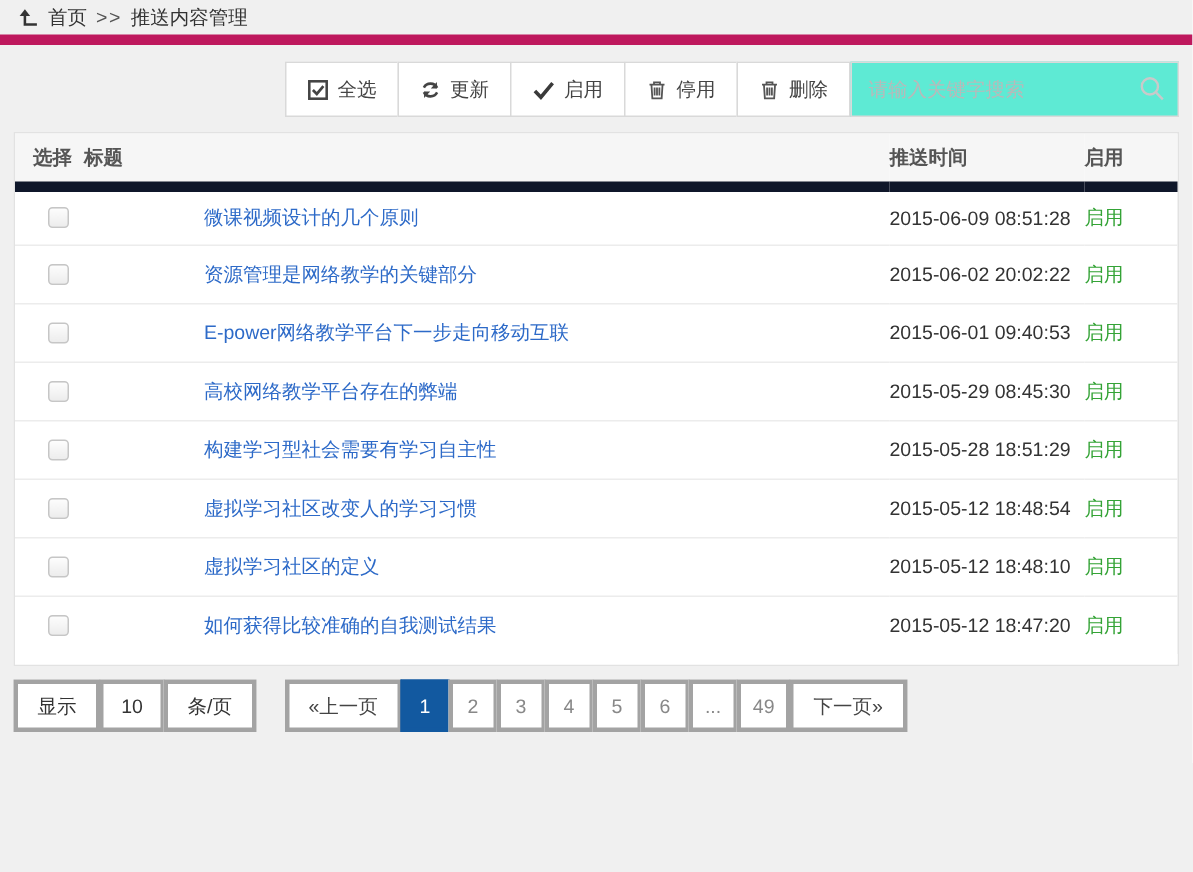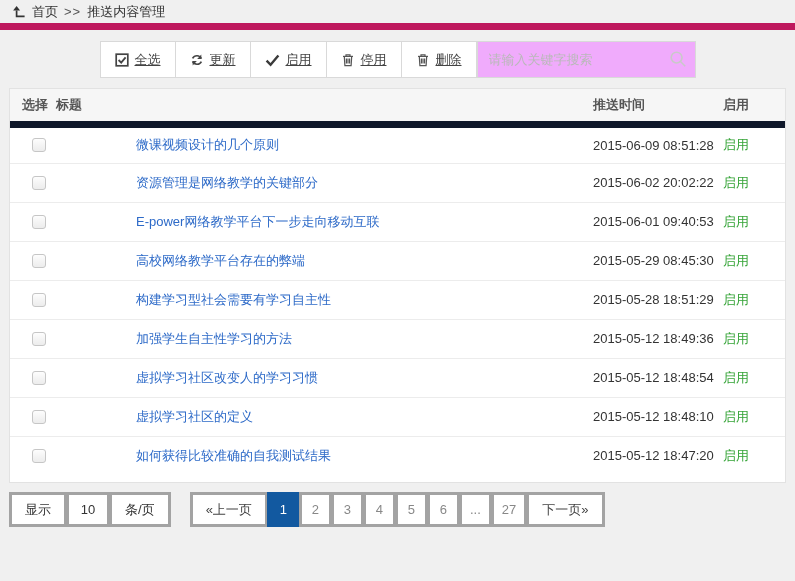--- a/index.html
+++ b/index.html
@@ -19,24 +19,23 @@
     padding: 0 12px;
     border-bottom: 7px solid #be185d;
     color: #333;
   }
   .breadcrumb-bar .crumb { color: #333; cursor: pointer; }
   .breadcrumb-bar .sep { margin: 0 6px; color: #555; letter-spacing: 1px; }
   .breadcrumb-bar svg { margin-right: 6px; display: block; }
   
   .toolbar {
     display: flex;
-    justify-content: center;
+    justify-content: flex-end;
     align-items: center;
     margin: 11px 9px 10px 9px;
-    text-decoration: underline;
   }
   .btn-group { display: flex; }
   .tb-btn {
     display: flex;
     align-items: center;
     gap: 6px;
     background: #ffffff;
     border: 1px solid #d9d9d9;
     margin-left: -1px;
     padding: 0 14px;
@@ -45,21 +44,21 @@
     color: #444;
     cursor: pointer;
     white-space: nowrap;
   }
   .tb-btn:first-child { margin-left: 0; }
   .tb-btn svg { display: block; }
   .search-box { position: relative; width: 219px; height: 37px; }
   .search-box input {
     width: 100%; height: 100%;
     border: 1px solid #d9d9d9;
-    background: #f0abfc;
+    background: #5eead4;
     padding: 0 34px 0 11px;
     font-size: 13px;
     color: #555;
     outline: none;
     font-family: inherit;
   }
   .search-box input::placeholder { color: #b9b9b9; }
   .search-box .search-ic { position: absolute; right: 9px; top: 9px; cursor: pointer; }
   
   .table-wrap { margin: 0 9px; background: #fff; border: 1px solid #e2e2e2; }
@@ -271,32 +270,20 @@
           <td class="b-time">2015-05-28 18:51:29</td>
           <td class="b-status">
             <a>启用</a>
           </td>
         </tr>
         <tr>
           <td class="b-check">
             <input type="checkbox" class="cbx" style="">
           </td>
           <td class="b-title">
-            <a>加强学生自主性学习的方法</a>
-          </td>
-          <td class="b-time">2015-05-12 18:49:36</td>
-          <td class="b-status">
-            <a>启用</a>
-          </td>
-        </tr>
-        <tr>
-          <td class="b-check">
-            <input type="checkbox" class="cbx" style="">
-          </td>
-          <td class="b-title">
             <a>虚拟学习社区改变人的学习习惯</a>
           </td>
           <td class="b-time">2015-05-12 18:48:54</td>
           <td class="b-status">
             <a>启用</a>
           </td>
         </tr>
         <tr>
           <td class="b-check">
             <input type="checkbox" class="cbx" style="">
@@ -335,16 +322,16 @@
   <div class="gap"></div>
   <div class="pg-group">
     <span class="pg-box pg-nav">«上一页</span>
     <span class="pg-box pg-num active">1</span>
       <span class="pg-box pg-num">2</span>
       <span class="pg-box pg-num">3</span>
       <span class="pg-box pg-num">4</span>
       <span class="pg-box pg-num">5</span>
       <span class="pg-box pg-num">6</span>
       <span class="pg-box pg-num">...</span>
-      <span class="pg-box pg-num">27</span>
+      <span class="pg-box pg-num">49</span>
     <span class="pg-box pg-nav">下一页»</span>
   </div>
 </div>
 
 </body></html>

